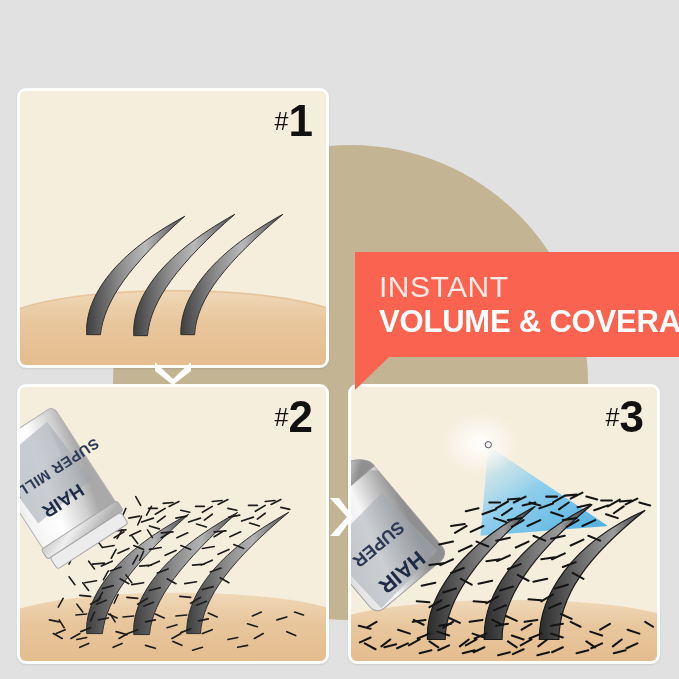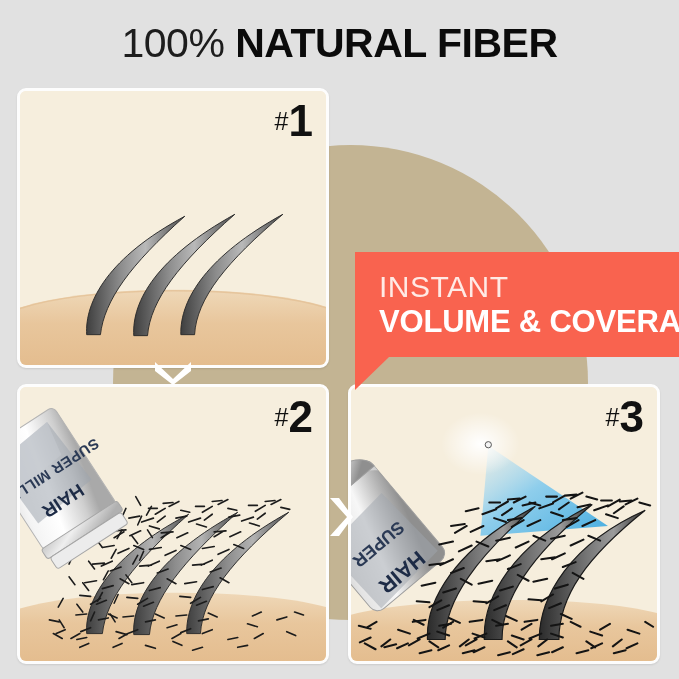--- a/index.html
+++ b/index.html
@@ -93,24 +93,20 @@
     color:#ffffff;white-space:nowrap;
   }
 </style>
 </head>
 <body>
 
 <div id="root">
 
   <div class="bg-circle"></div>
 
-  <div class="headline">
-    <span class="light">100%</span>
-    <span class="bold">NATURAL FIBER</span>
-  </div>
 
   <div class="panel" id="panel1">
     <svg class="panel-svg" viewBox="0 0 312 280" preserveAspectRatio="none">
       <defs>
         <linearGradient id="scalp1" x1="0" y1="0" x2="0" y2="1">
           <stop offset="0" stop-color="#efd8b8"></stop>
           <stop offset="0.45" stop-color="#e8c69c"></stop>
           <stop offset="1" stop-color="#e4bd8f"></stop>
         </linearGradient>
         <linearGradient id="hairg" x1="0" y1="0" x2="1" y2="0">

